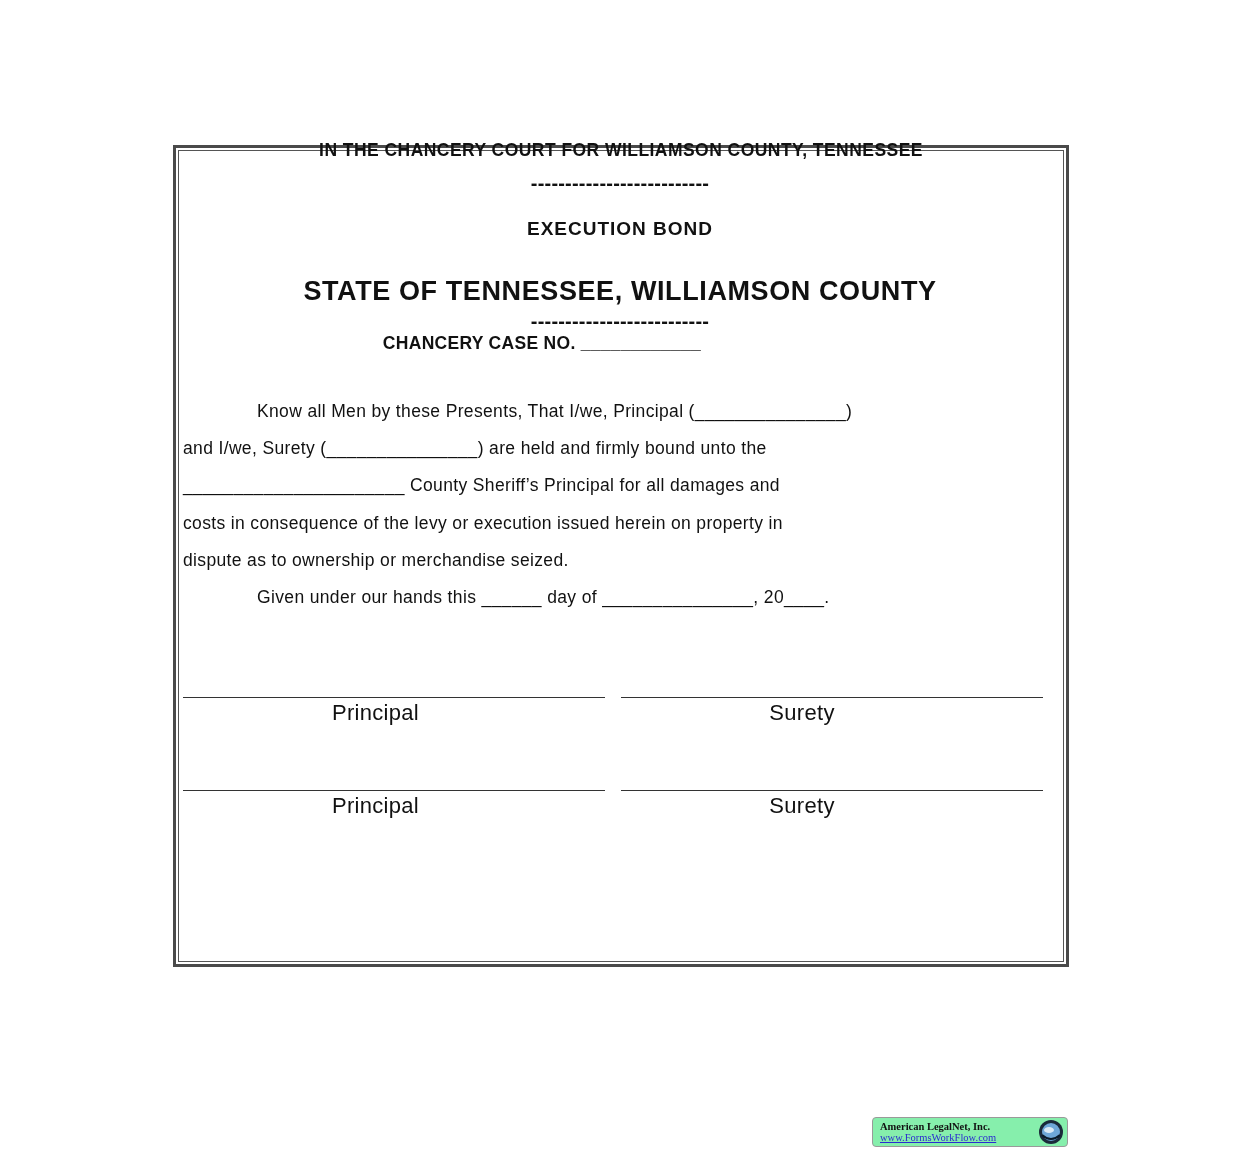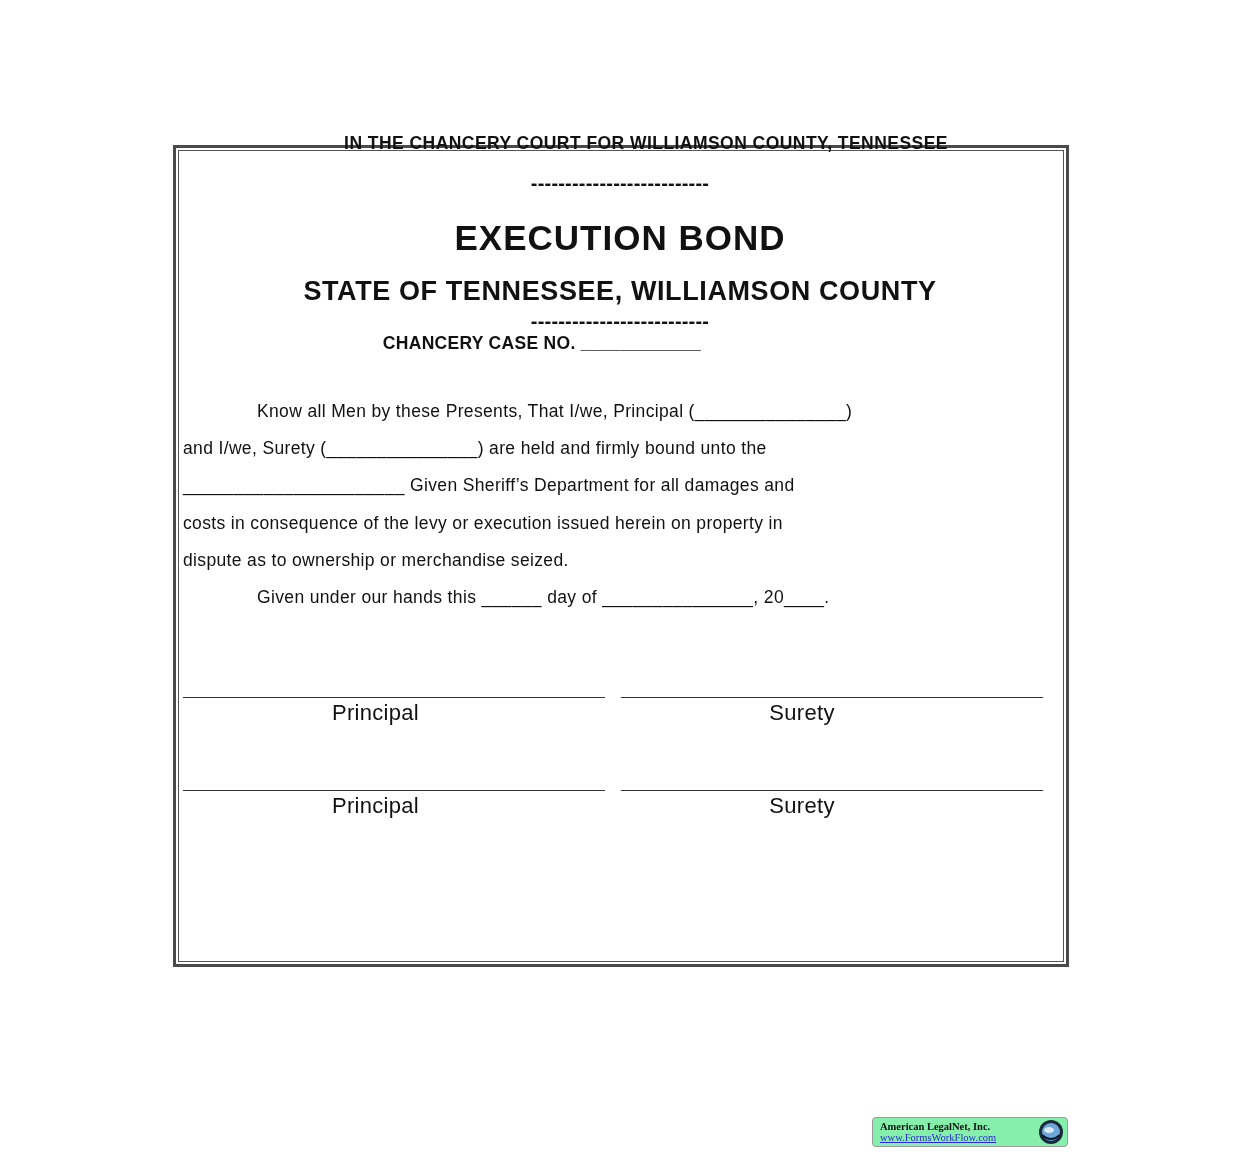--- a/index.html
+++ b/index.html
@@ -35,42 +35,41 @@
       bottom: 2px;
       border: 1px solid #555555;
     }
     .abs {
       position: absolute;
       white-space: nowrap;
     }
     .court-line {
       left: 0;
       width: 896px;
-      top: 133px;
+      top: 140px;
       text-align: center;
       font-weight: bold;
       font-size: 17.5px;
       letter-spacing: 0.45px;
-      padding-left: 25px;
     }
     .dash-line {
       left: 0;
       width: 1240px;
       text-align: center;
       font-weight: bold;
       font-size: 20px;
       letter-spacing: 0.2px;
     }
     .title {
       left: 0;
       width: 1240px;
       top: 218px;
       text-align: center;
       font-weight: bold;
-      font-size: 35px;
+      font-size: 19px;
       letter-spacing: 1px;
     }
     .subtitle {
       left: 0;
       width: 1240px;
       top: 276px;
       text-align: center;
       font-weight: bold;
       font-size: 27px;
       letter-spacing: 0.6px;
@@ -152,21 +151,21 @@
 <div class="abs title">EXECUTION BOND</div>
 
 <div class="abs subtitle">STATE OF TENNESSEE, WILLIAMSON COUNTY</div>
 
 <div class="abs dash-line" style="top:310px;">--------------------------</div>
 
 <div class="abs case-no">CHANCERY CASE NO. ____________</div>
 
 <div class="abs body-line" style="left:257px; top:401px;">Know all Men by these Presents, That I/we, Principal (_______________)</div>
 <div class="abs body-line" style="left:183px; top:438px;">and I/we, Surety (_______________) are held and firmly bound unto the</div>
-<div class="abs body-line" style="left:183px; top:475px;">______________________ Given Sheriff’s Department for all damages and</div>
+<div class="abs body-line" style="left:183px; top:475px;">______________________ County Sheriff’s Principal for all damages and</div>
 <div class="abs body-line" style="left:183px; top:513px;">costs in consequence of the levy or execution issued herein on property in</div>
 <div class="abs body-line" style="left:183px; top:550px;">dispute as to ownership or merchandise seized.</div>
 <div class="abs body-line" style="left:257px; top:587px;">Given under our hands this ______ day of _______________, 20____.</div>
 
 <div class="sig-line" style="left:183px; top:697px; width:422px;"></div>
 <div class="sig-line" style="left:621px; top:697px; width:422px;"></div>
 <div class="sig-label" style="left:183px; top:700px; width:385px;">Principal</div>
 <div class="sig-label" style="left:621px; top:700px; width:362px;">Surety</div>
 
 <div class="sig-line" style="left:183px; top:790px; width:422px;"></div>

